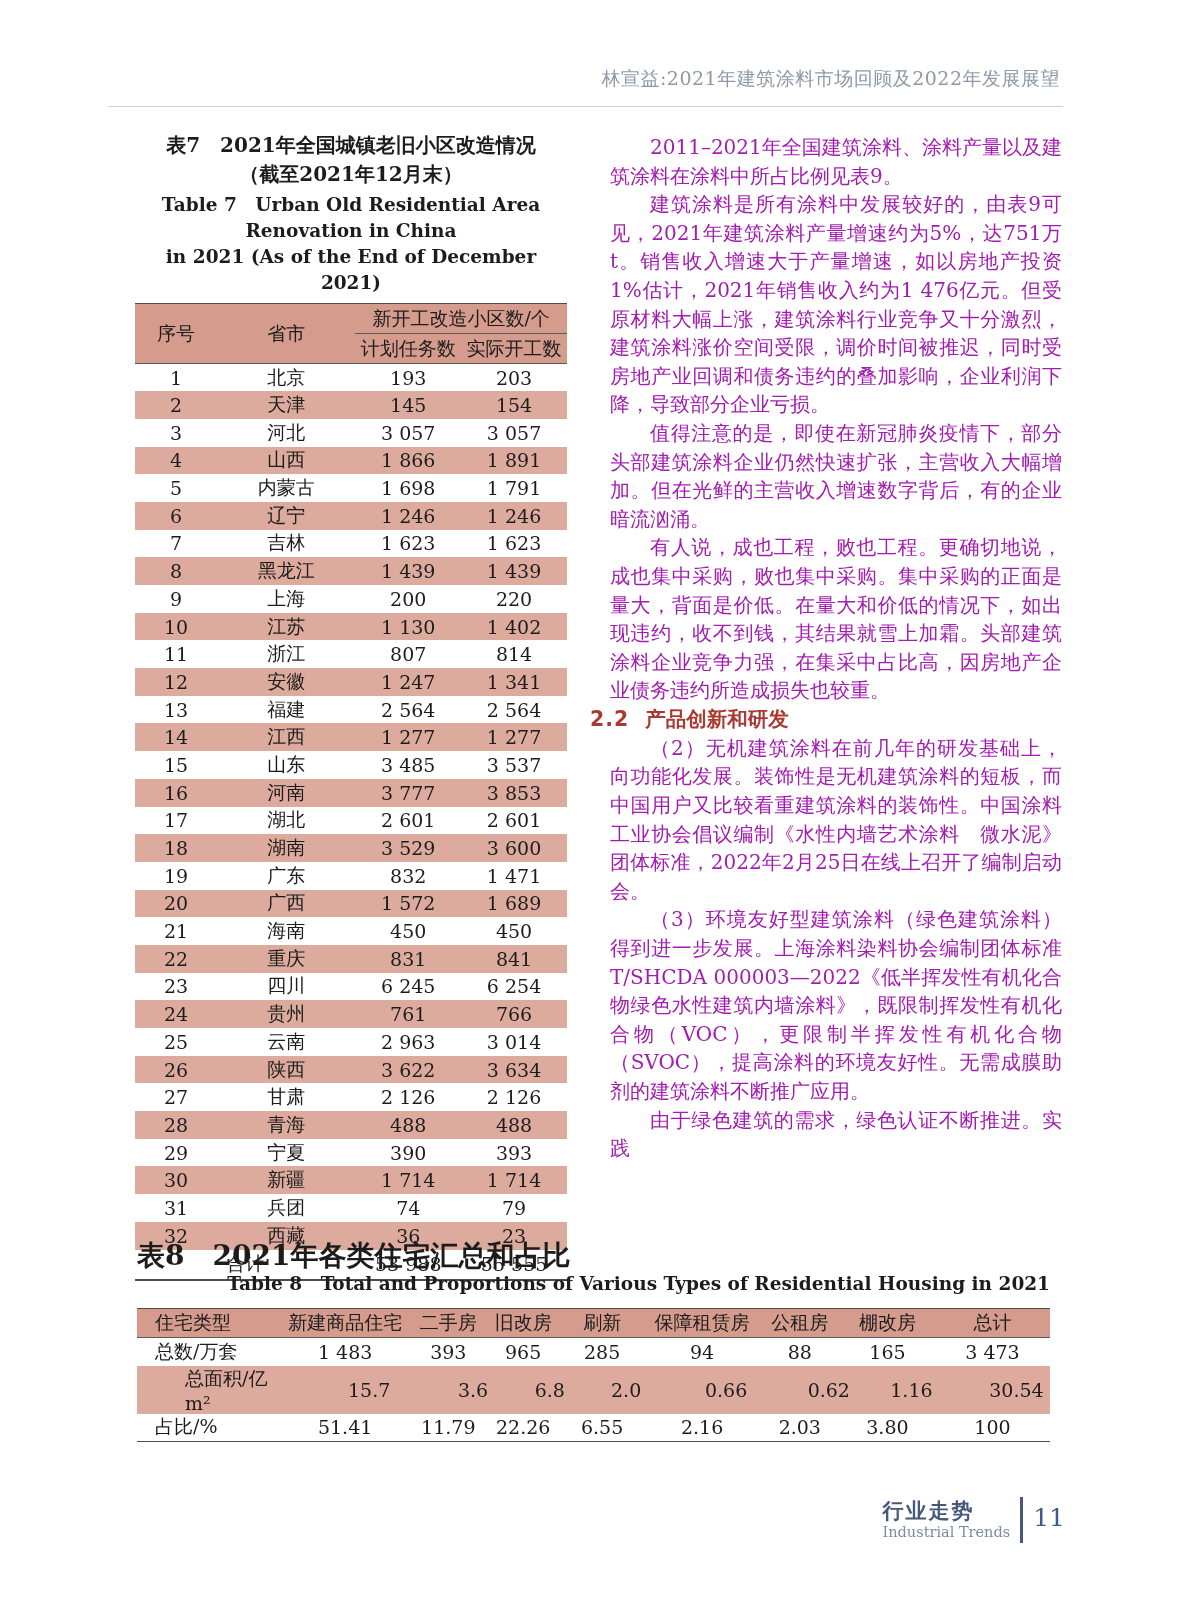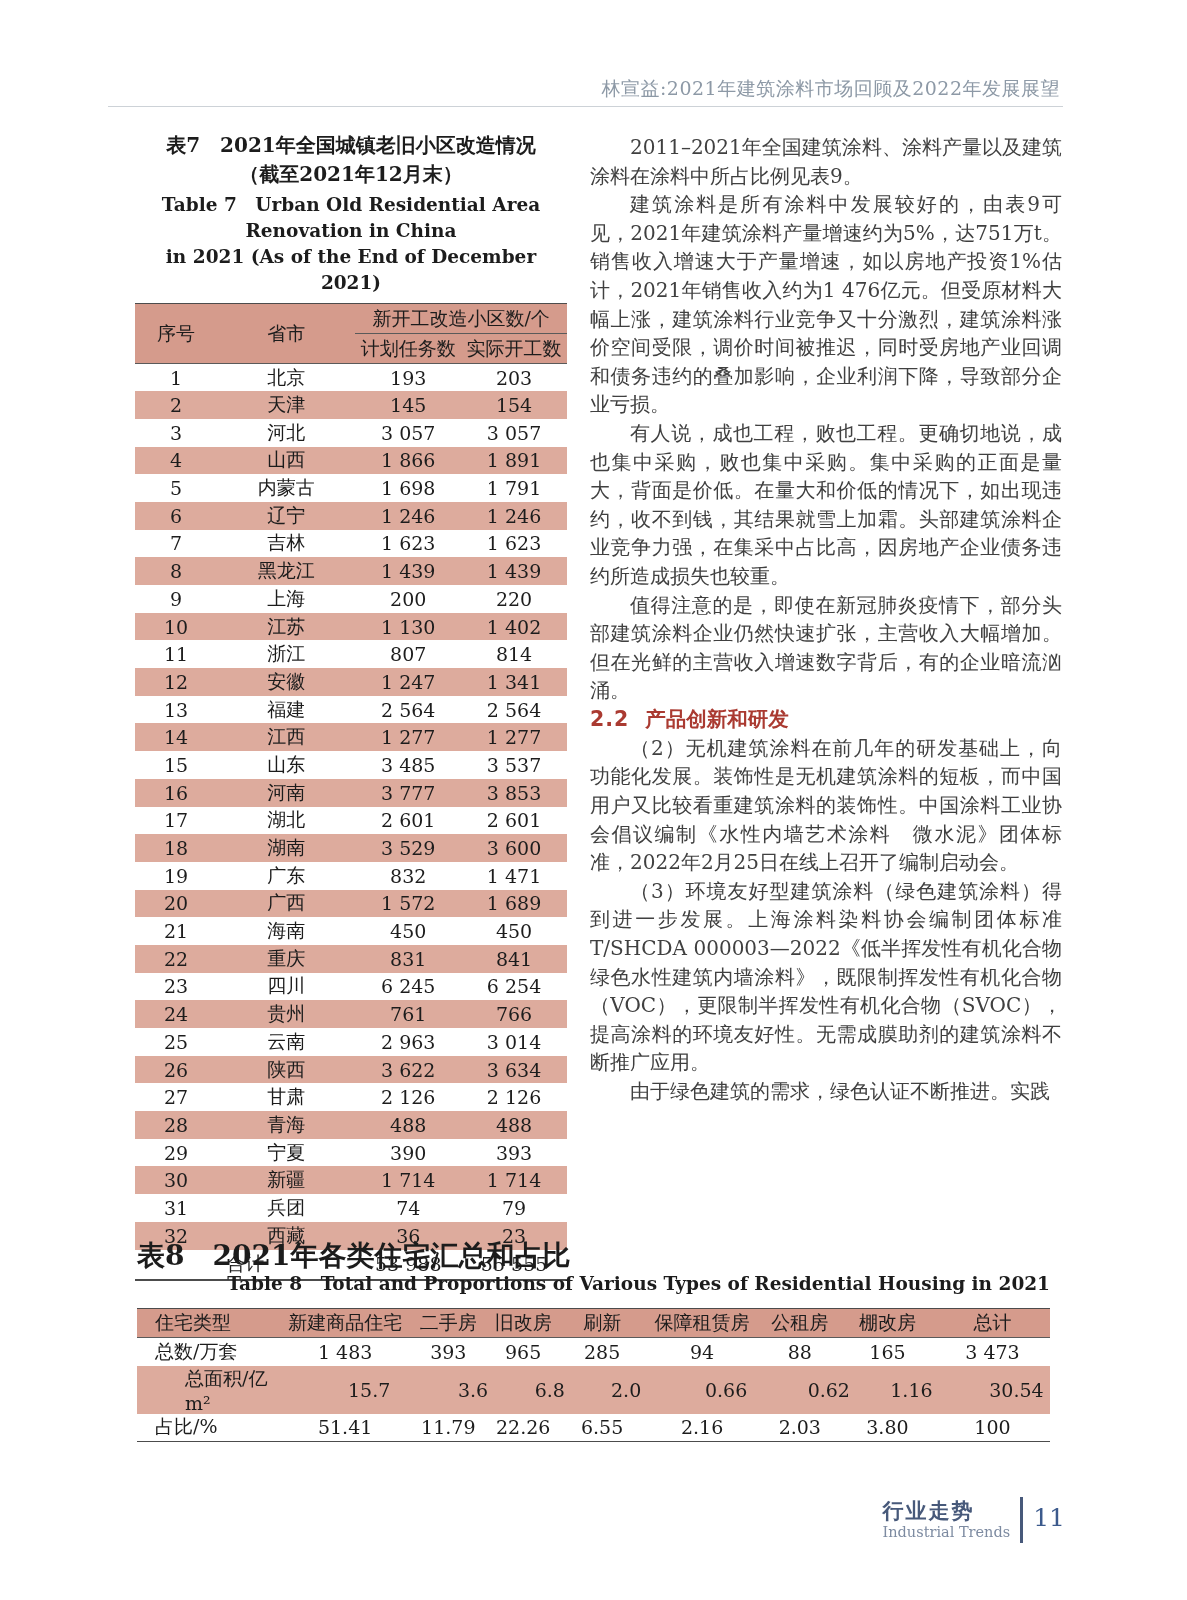--- a/index.html
+++ b/index.html
@@ -7,21 +7,21 @@
   .page {
     position:relative;
     width:1187px; height:1600px;
     background:#ffffff;
     font-family:"DejaVu Serif","Liberation Serif",serif;
     color:#1c1c1c;
     overflow:hidden;
   }
   
   .running-head {
-    position:absolute; top:76px; right:127px;
+    position:absolute; top:66px; right:127px;
     font-size:19px; color:#8d99a6; letter-spacing:0.5px;
   }
   .head-rule {
     position:absolute; left:108px; right:124px; top:106px;
     height:1px; background:#cdd2d7;
   }
   
   .left-col { position:absolute; left:135px; top:131px; width:432px; }
   .t7-title-cn { text-align:center; font-weight:700; font-size:20px; line-height:29px; }
   .t7-title-en { text-align:center; font-weight:700; font-size:18.5px; line-height:26px; }
@@ -33,21 +33,21 @@
   .t7 thead { border-bottom:1px solid #5a5a5a; }
   .t7 .spanner { border-bottom:1px solid #5a5a5a; }
   .t7 td { height:27.7px; text-align:center; vertical-align:middle; padding:0; }
   .t7 tbody tr:nth-child(even) td { background:var(--row-bg); }
   .t7 .total-row td { height:30px; background:#ffffff !important; }
   .hdr-bg { background:var(--hdr-bg); }
   
   .right-col { position:absolute; left:590px; top:133px; width:472px; }
   .right-col p {
     font-size:20px; line-height:28.6px; text-align:justify;
-    text-indent:2em; color:#404040;
+    text-indent:2em; color:#a21caf;margin-left:20px;
   }
   .right-col p sup { font-size:12px; line-height:0; }
   .sec-heading {
     font-family:"DejaVu Sans","Liberation Sans",sans-serif;
     font-weight:700; font-size:20.5px; line-height:29px;
     color:var(--sec-red);
   }
   .sec-heading .sec-num { margin-right:16px; letter-spacing:1px; }
   
   .t8-block { position:absolute; left:137px; top:1242px; width:913px; }
@@ -306,22 +306,22 @@
           <td>53 988</td>
           <td>55 555</td>
         </tr>
       </tbody>
     </table>
   </div>
 
   <div class="right-col">
       <p><span>2011–2021年全国建筑涂料、涂料产量以及建筑涂料在涂料中所占比例见表9。</span></p>
       <p><span>建筑涂料是所有涂料中发展较好的，由表9可见，2021年建筑涂料产量增速约为5%，达751万t。销售收入增速大于产量增速，如以房地产投资1%估计，2021年销售收入约为1 476亿元。但受原材料大幅上涨，建筑涂料行业竞争又十分激烈，建筑涂料涨价空间受限，调价时间被推迟，同时受房地产业回调和债务违约的叠加影响，企业利润下降，导致部分企业亏损。</span></p>
+      <p><span>值得注意的是，即使在新冠肺炎疫情下，部分头部建筑涂料企业仍然快速扩张，主营收入大幅增加。但在光鲜的主营收入增速数字背后，有的企业暗流汹涌。</span></p>
       <p><span>有人说，成也工程，败也工程。更确切地说，成也集中采购，败也集中采购。集中采购的正面是量大，背面是价低。在量大和价低的情况下，如出现违约，收不到钱，其结果就雪上加霜。头部建筑涂料企业竞争力强，在集采中占比高，因房地产企业债务违约所造成损失也较重。</span></p>
-      <p><span>值得注意的是，即使在新冠肺炎疫情下，部分头部建筑涂料企业仍然快速扩张，主营收入大幅增加。但在光鲜的主营收入增速数字背后，有的企业暗流汹涌。</span></p>
       <div class="sec-heading"><span class="sec-num">2.2</span><span>产品创新和研发</span></div>
       <p><span>（2）无机建筑涂料在前几年的研发基础上，向功能化发展。装饰性是无机建筑涂料的短板，而中国用户又比较看重建筑涂料的装饰性。中国涂料工业协会倡议编制《水性内墙艺术涂料　微水泥》团体标准，2022年2月25日在线上召开了编制启动会。</span></p>
       <p><span>（3）环境友好型建筑涂料（绿色建筑涂料）得到进一步发展。上海涂料染料协会编制团体标准T/SHCDA 000003—2022《低半挥发性有机化合物绿色水性建筑内墙涂料》，既限制挥发性有机化合物（VOC），更限制半挥发性有机化合物（SVOC），提高涂料的环境友好性。无需成膜助剂的建筑涂料不断推广应用。</span></p>
       <p><span>由于绿色建筑的需求，绿色认证不断推进。实践</span></p>
     </div>
 
   <div class="t8-block">
     <div class="t8-title-cn">表8　2021年各类住宅汇总和占比</div>
     <div class="t8-title-en">Table 8　Total and Proportions of Various Types of Residential Housing in 2021</div>
     <table class="t8">

